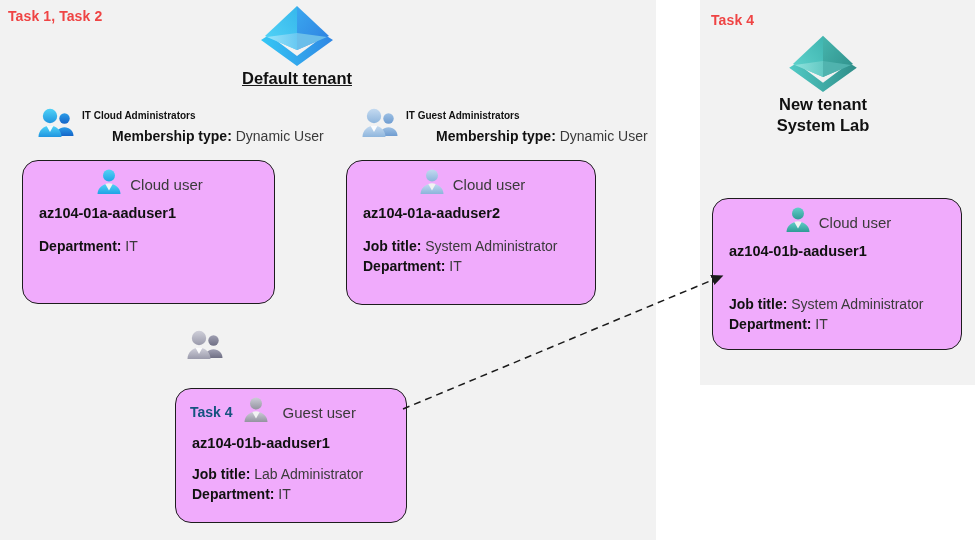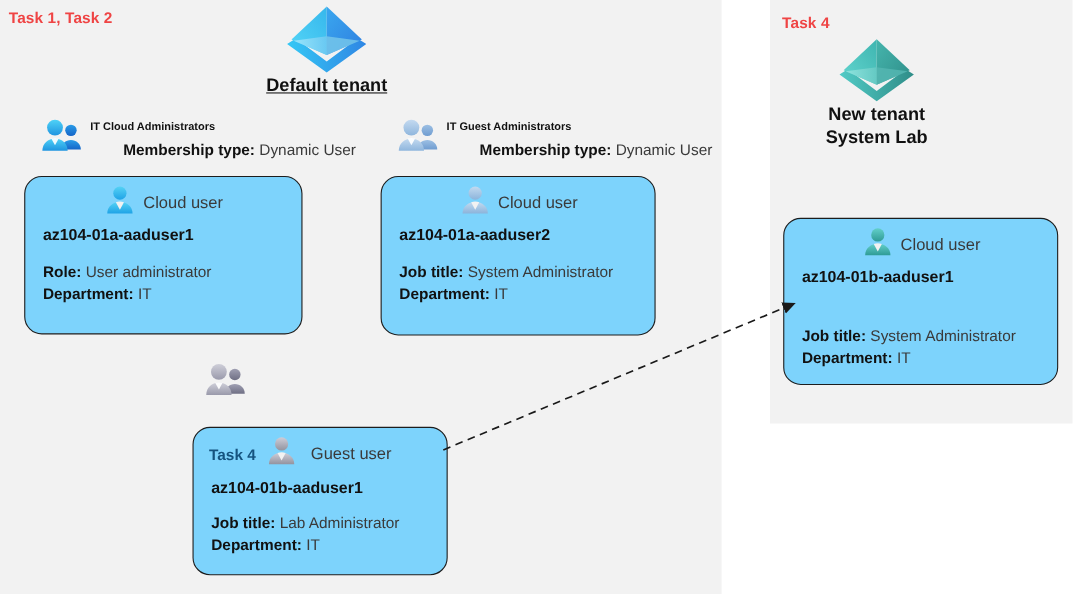--- a/index.html
+++ b/index.html
@@ -29,21 +29,21 @@
   
   .group{position:absolute;display:flex;align-items:flex-start;gap:6px;}
   .group-text{line-height:21px;}
   .group-title{font-weight:bold;font-size:10px;color:#111;white-space:nowrap;}
   .group-meta{font-size:14px;color:#3a3a3a;white-space:nowrap;padding-left:30px;}
   .group-meta b{color:#111;font-weight:bold;}
 
   
   .card{
     position:absolute;border:1.6px solid #1d1d1d;border-radius:16px;
-    background:#7dd3fc;box-sizing:border-box;
+    background:#f0abfc;box-sizing:border-box;
   }
   .card-head{
     display:flex;align-items:center;gap:6px;
     padding:6px 0 0 0;justify-content:center;
   }
   .card-head.left{justify-content:flex-start;padding-left:14px;}
   .card-head .role-word{font-size:15px;color:#3a3a3a;white-space:nowrap;}
   .card-head .task-inline{
     color:#15537f;font-weight:bold;font-size:14px;white-space:nowrap;margin-right:2px;
   }
@@ -93,21 +93,21 @@
 
       <polygon points="40,4 72,34 40,48" fill="url(#t1b)"></polygon>
 
       <polygon points="40,31 10,35 40,48" fill="url(#t1c)" opacity="0.92"></polygon>
       <polygon points="40,31 70,35 40,48" fill="#74c6ea" opacity="0.85"></polygon>
     </svg>
   </span>
   <div class="tenant-name">Default tenant</div>
 </div>
 
-<div class="tenant-block" style="left:722px;top:32px;width:150px;">
+<div class="tenant-block" style="left:748px;top:32px;width:150px;">
   <span>
     <svg class="tenant-icon" width="76" height="62" viewBox="0 0 80 66" aria-hidden="true">
       <defs>
         <linearGradient id="t2a" x1="0" y1="1" x2="1" y2="0">
           <stop offset="0" stop-color="#63d6d0"></stop>
             <stop offset="1" stop-color="#3fb5b0"></stop>
         </linearGradient>
         <linearGradient id="t2b" x1="0" y1="0" x2="1" y2="1">
           <stop offset="0" stop-color="#46b5ad"></stop>
             <stop offset="1" stop-color="#2e8e89"></stop>
@@ -226,24 +226,20 @@
           </defs>
         <circle cx="15" cy="8.6" r="6" fill="url(#u1)"></circle>
         <path d="M3.5 27c0-6 5.1-10.3 11.5-10.3S26.5 21 26.5 27z" fill="url(#u1)"></path>
         <path d="M11.3 16.9 L15 23.6 L18.7 16.9 A11 11 0 0 0 11.3 16.9 Z" fill="#f2f2f2"></path>
       </svg>
     </span>
     <span class="role-word">Cloud user</span>
   </div>
   <div class="card-user" style="margin-top:4px;">az104-01a-aaduser1</div>
   <div class="card-props" style="margin-top:16px;">
-    <div>
-      <b>Role:</b>
-      <span>User administrator</span>
-    </div>
     <div>
       <b>Department:</b>
       <span>IT</span>
     </div>
   </div>
 </div>
 
 <div class="card" style="left:346px;top:160px;width:250px;height:145px;">
   <div class="card-head">
     <span>

